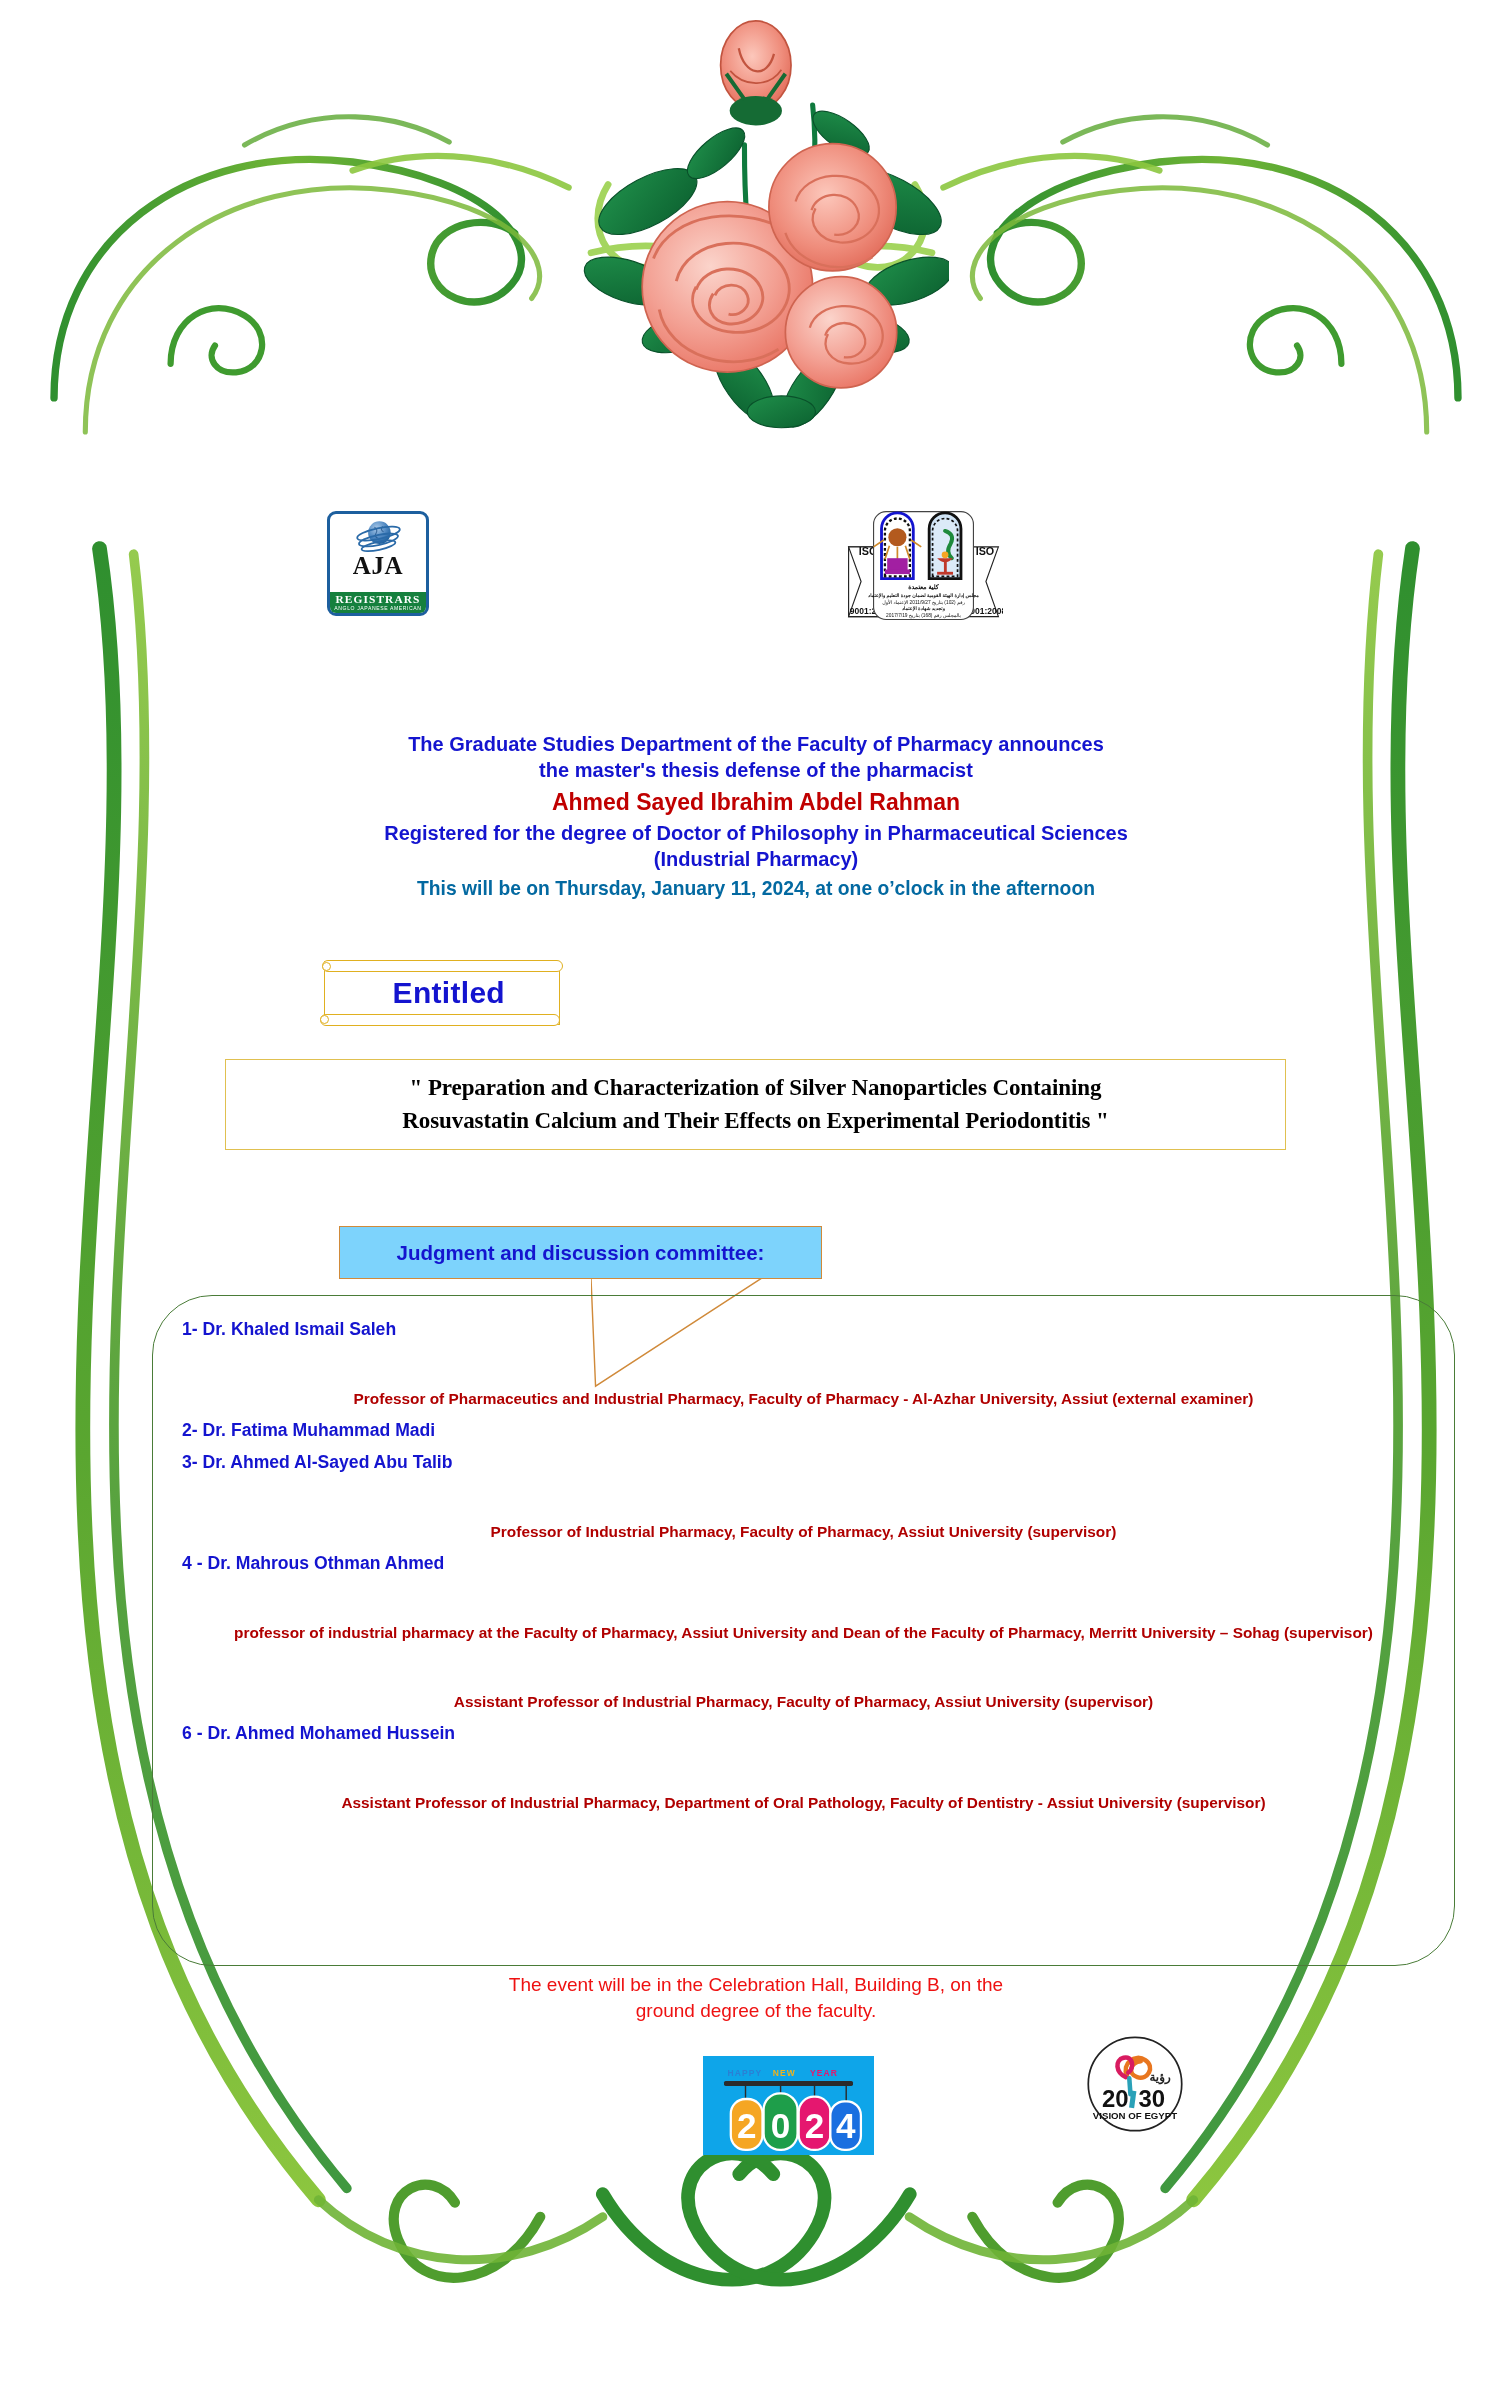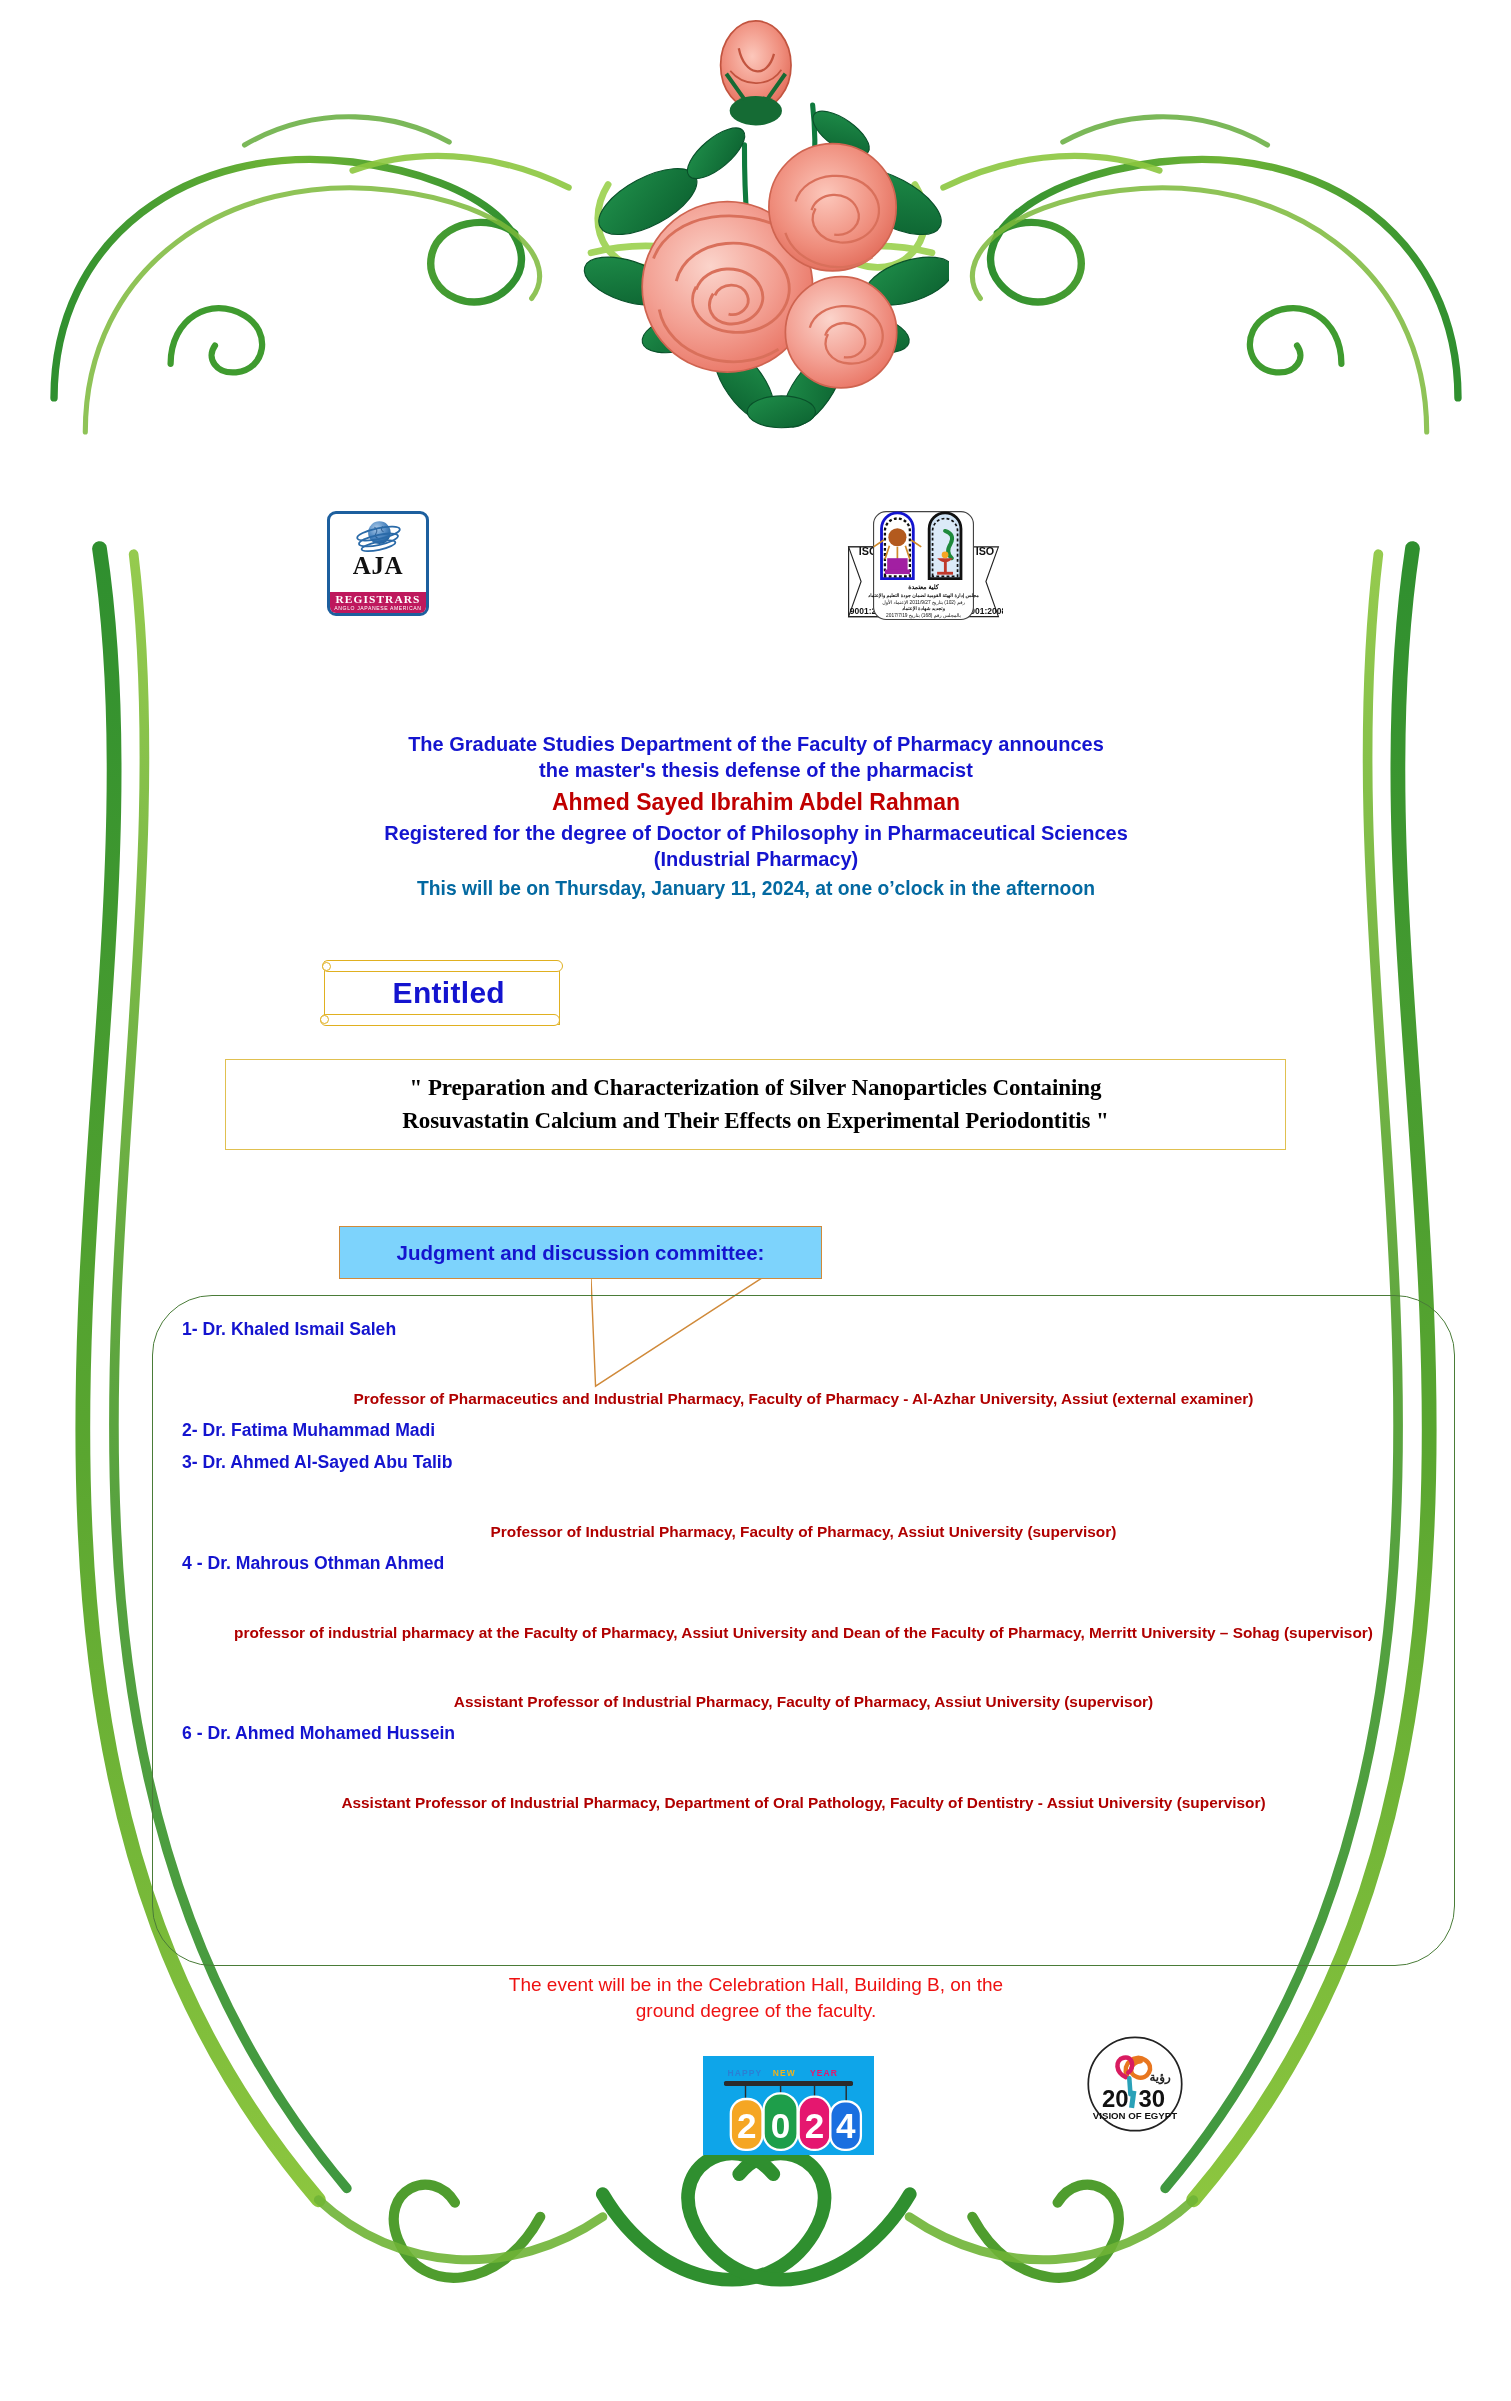--- a/index.html
+++ b/index.html
@@ -31,21 +31,21 @@
     background:#fff; overflow:hidden;
     display:flex; flex-direction:column; align-items:center;
   }
   .aja-globe { margin-top:6.8px; width:63px; height:42px; }
   .aja-text {
     font-family:"Liberation Serif", serif;
     font-size:25px; font-weight:bold; color:#111;
     letter-spacing:0.6px; line-height:1; margin-top:-1.1px;
   }
   .aja-band {
-    margin-top:14px; width:100%; background:#be185d; color:#fff;
+    margin-top:14px; width:100%; background:#15803d; color:#fff;
     text-align:center; padding:1.1px 0 1.7px;
   }
   .aja-band .b1 { font-family:"Liberation Serif", serif; font-size:11.4px; font-weight:bold; letter-spacing:1.1px; }
   .aja-band .b2 { font-size:5.1px; letter-spacing:0.6px; }
 
   .iso-logo { position:absolute; left:844px; top:0px; width:159px; height:122px; }
   .iso-logo svg { width:100%; height:100%; }
 
   
   .announce { position:absolute; top:731px; left:0; width:100%; text-align:center; }

